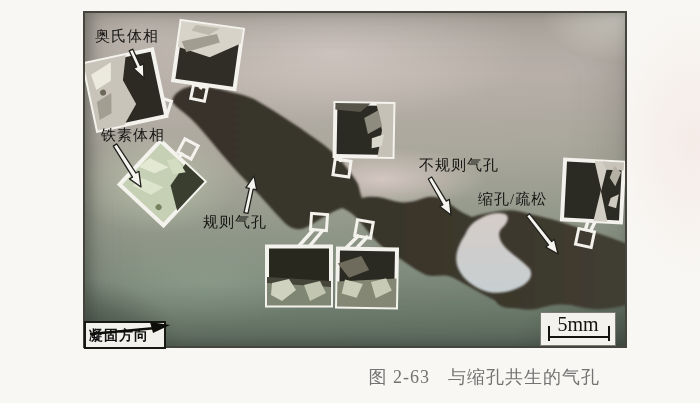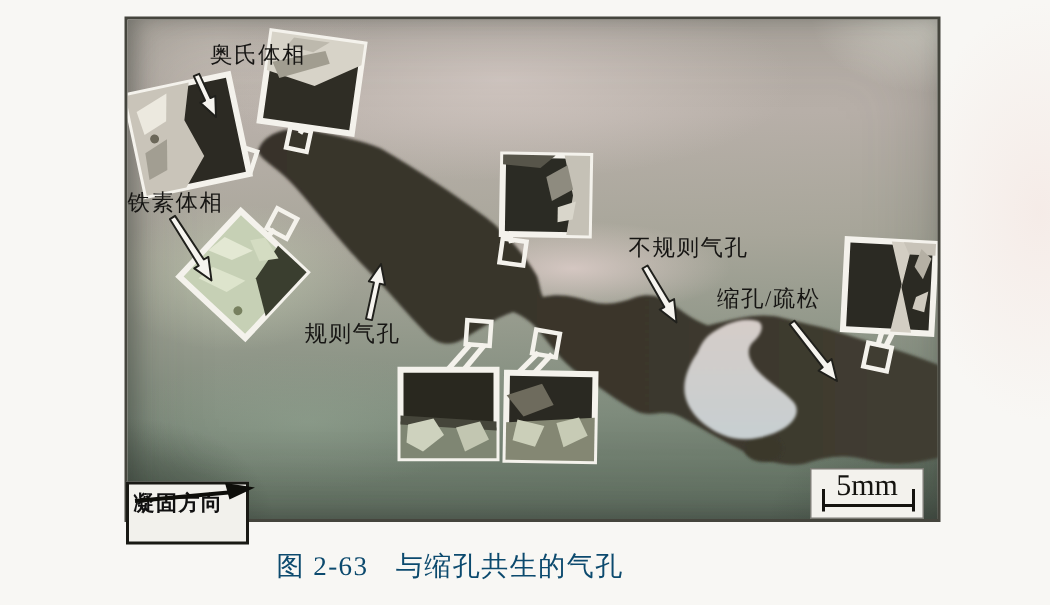--- a/index.html
+++ b/index.html
@@ -24,34 +24,34 @@
       radial-gradient(150px 90px at 100% 100%, rgba(40,48,40,0.4), rgba(40,48,40,0) 75%),
       linear-gradient(178deg,#b3aca4 0%,#b7afa8 22%,#a8a69a 45%,#93998b 62%,#7e8b7c 78%,#677667 92%,#5d6c5f 100%);
     box-shadow: inset 5px -3px 14px rgba(45,50,44,0.4), inset 0 0 55px rgba(60,66,58,0.28);
   }
   .photo svg{position:absolute;left:0;top:0;}
   .anno{
     position:absolute;color:#161513;font-size:15px;letter-spacing:1px;
     white-space:nowrap;z-index:5;font-family:"Liberation Serif","DejaVu Serif",serif;
   }
   .dirbox{
-    position:absolute;left:84px;top:321px;width:82px;height:42px;z-index:6;
+    position:absolute;left:84px;top:321px;width:82px;height:28px;z-index:6;
     background:#f2f1ec;border:2px solid #191914;box-sizing:border-box;
   }
   .dirbox .txt{position:absolute;left:3px;top:4px;font-size:14px;font-weight:bold;color:#111;letter-spacing:1px;}
   .dirbox svg{position:absolute;left:0;top:-5px;overflow:visible;}
   .scalebox{
     position:absolute;left:540px;top:312px;width:76px;height:34px;z-index:6;
     background:#f3f2ed;border:1px solid rgba(60,60,52,0.65);box-sizing:border-box;
   }
   .scalebox .txt{position:absolute;left:0;top:0;width:100%;text-align:center;font-size:20px;color:#14130f;}
   .scalebox svg{position:absolute;left:0;top:0;}
   .caption{
-    position:absolute;left:0;top:365px;width:600px;text-align:center;z-index:4;
-    font-size:18px;color:#0c4a6e;letter-spacing:1px;
+    position:absolute;left:0;top:365px;width:600px;text-align:right;z-index:4;
+    font-size:18px;color:#737373;letter-spacing:1px;
   }
   .caption .num{margin-right:18px;}
 </style>
 </head>
 <body>
 
 <div class="photo">
   <svg width="544" height="337" viewBox="83 11 544 337">
     <defs>
       <linearGradient id="poreG" x1="0" y1="0" x2="1" y2="0">
@@ -182,22 +182,22 @@
     <g fill="#f6f4ef" stroke="#20201c" stroke-width="1.3" stroke-linejoin="round">
       <polygon points="127.2,48.8 134.7,65.0 131.5,66.5 142,76 141.5,61.9 138.3,63.4 130.8,47.2"></polygon>
       <polygon points="111.3,144.1 130.5,175.1 127.5,176.9 139,185 136.9,169.3 133.9,171.0 114.7,141.9"></polygon>
       <polygon points="246.0,211.4 251.2,187.1 254.7,187.9 252,174 243.9,185.6 247.3,186.3 242.0,210.6"></polygon>
       <polygon points="426.3,177.0 440.9,202.7 437.8,204.4 449,213 447.4,197.4 444.3,199.1 429.7,175.0"></polygon>
       <polygon points="524.4,214.2 546.5,242.9 543.7,245.1 556,252 552.4,237.3 549.7,239.5 527.6,211.8"></polygon>
     </g>
   </svg>
 </div>
 
-<div class="anno" style="left:95px;top:27px;margin-left:45px;">奥氏体相</div>
-<div class="anno" style="left:85px;top:126px;">铁素体相</div>
+<div class="anno" style="left:95px;top:27px;">奥氏体相</div>
+<div class="anno" style="left:85px;top:126px;padding-left:16px;">铁素体相</div>
 <div class="anno" style="left:203px;top:213px;text-align:right;">规则气孔</div>
 <div class="anno" style="left:397px;top:156px;margin-left:22px;">不规则气孔</div>
 <div class="anno" style="left:478px;top:190px;">缩孔/疏松</div>
 
 <div class="dirbox">
   <span class="txt">凝固方向</span>
   <svg width="92" height="20">
     <line x1="4" y1="16" x2="70" y2="10" stroke="#0e0e0a" stroke-width="2.6"></line>
     <polygon points="84,7 64,4 67,15" fill="#0e0e0a"></polygon>
   </svg>

